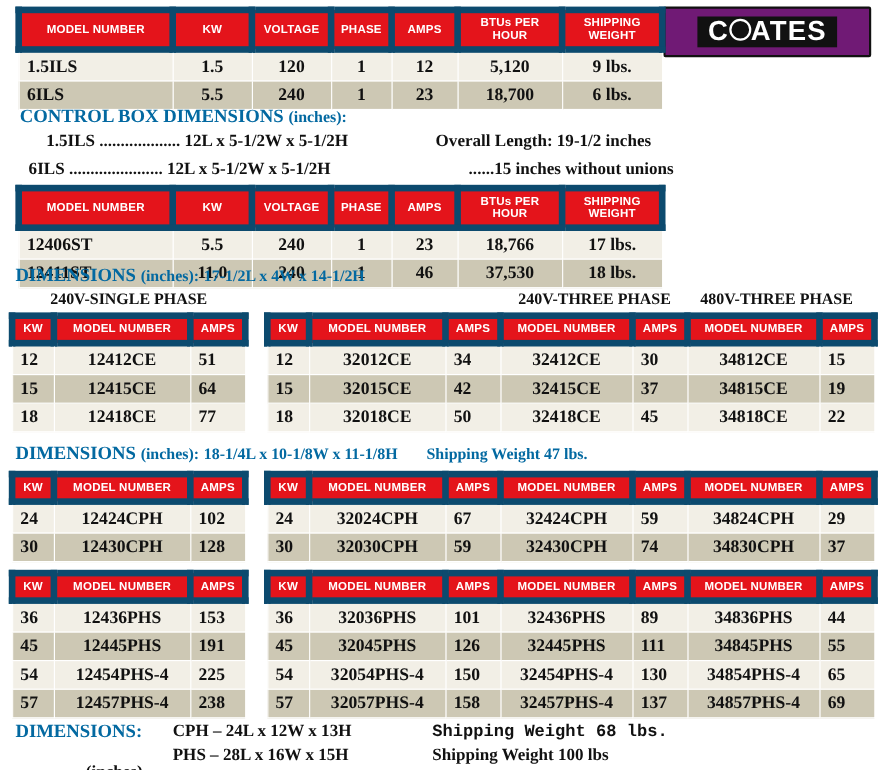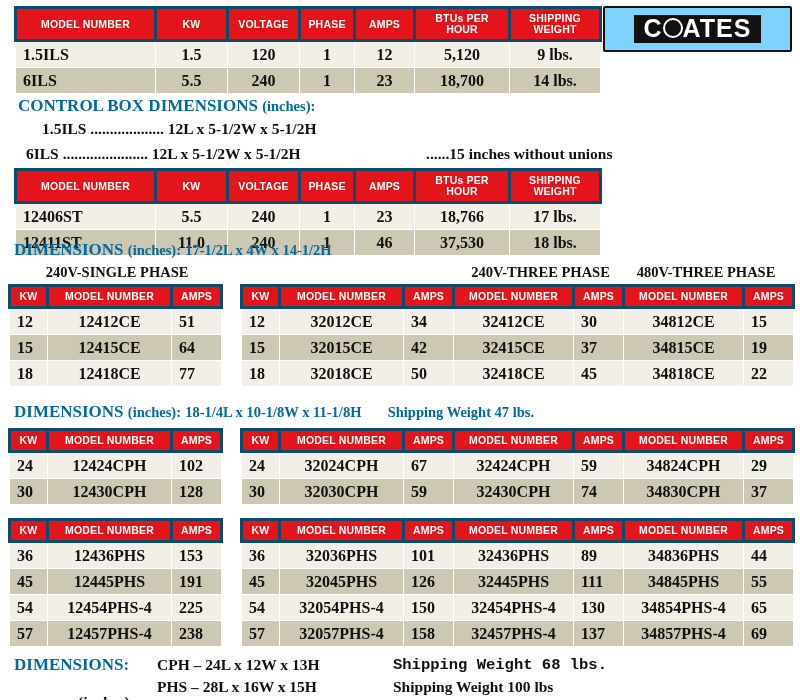--- a/index.html
+++ b/index.html
@@ -29,21 +29,21 @@
   }
   table.spec th {
     background: #e4141b;
     color: #ffffff;
     font-family: "Liberation Sans", sans-serif;
     font-weight: bold;
     font-size: 10.5px;
     text-align: center;
     letter-spacing: .2px;
     padding: 4px 2px;
-    border: 3px solid #0c4a6e;
+    border: 6px solid #0c4a6e;
     line-height: 1.05;
   }
   table.spec td {
     text-align: center;
     font-family: "Liberation Serif", serif;
     font-size: 16px;
     font-weight: bold;
     padding: 2px 2px;
     border: 1px solid #ffffff;
     color: #111;
@@ -53,21 +53,21 @@
   table.spec tr.row-dark  td { background: #cdc8b4; }
   table.spec td.left { text-align: left; padding-left: 7px; }
 
   
   .logo-wrap {
     position: absolute;
     right: 8px;
     top: 6px;
     width: 185px;
     height: 42px;
-    background: #7dd3fc;
+    background: #701a75;
     border: 2px solid #111;
     border-radius: 2px;
     display: flex;
     align-items: center;
     justify-content: center;
   }
   .logo-inner {
     background: #111;
     color: #ffffff;
     font-family: "Liberation Sans", sans-serif;
@@ -157,34 +157,37 @@
         <td>5,120</td>
         <td>9 lbs.</td>
       </tr>
       <tr class="row-dark">
         <td class="left">6ILS</td>
         <td>5.5</td>
         <td>240</td>
         <td>1</td>
         <td>23</td>
         <td>18,700</td>
-        <td>14 lbs.</td>
+        <td>6 lbs.</td>
       </tr>
     </tbody>
   </table>
 
   <div class="abs heading" style="left:18px; top:96px;">
     <span>CONTROL BOX DIMENSIONS</span>
     <span class="small">(inches):</span>
   </div>
 
   <div class="abs note" style="left:26px; top:120px;margin-left:16px;">
     <span>1.5ILS</span>
     <span>...................</span>
     <span>12L x 5-1/2W x 5-1/2H</span>
+  </div>
+  <div class="abs note" style="left:396px; top:120px;">
+    <span>Overall Length: 19-1/2 inches</span>
   </div>
 
   <div class="abs note" style="left:26px; top:145px;">
     <span>6ILS</span>
     <span>......................</span>
     <span>12L x 5-1/2W x 5-1/2H</span>
   </div>
   <div class="abs note" style="left:426px; top:145px;">
     <span>......15 inches without unions</span>
   </div>

